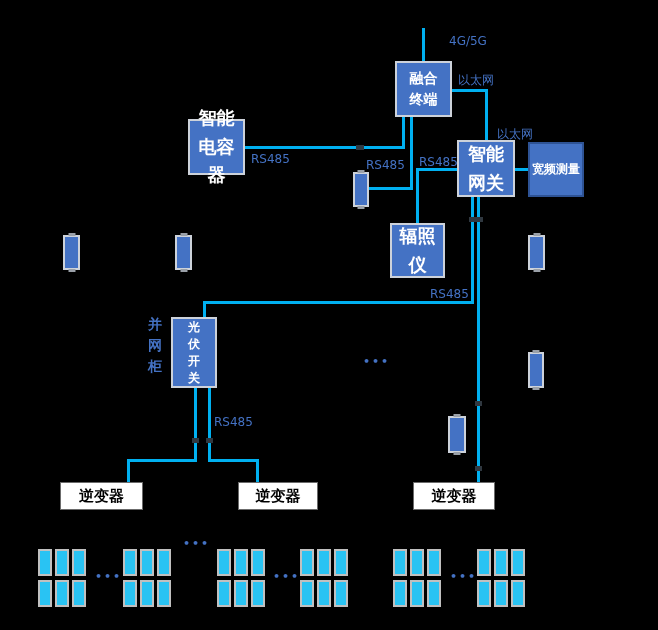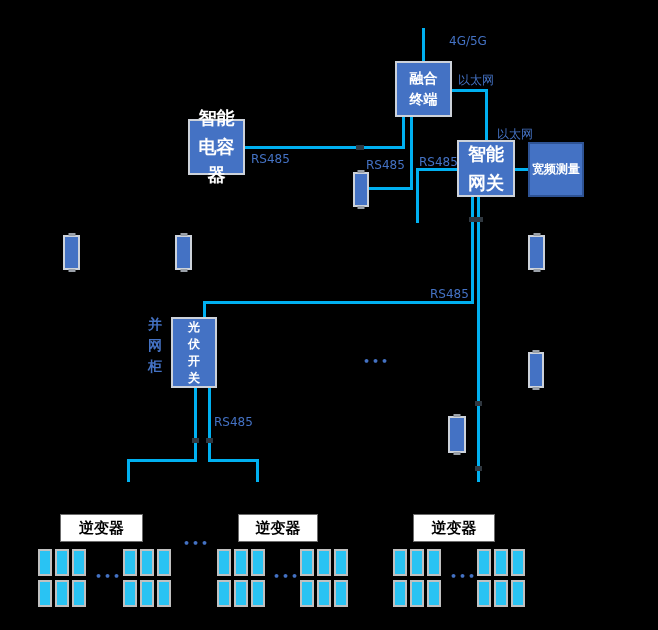--- a/index.html
+++ b/index.html
@@ -32,21 +32,21 @@
     width:7px;height:3px;background:var(--notch,#9AA0A8);
   }
   .srect::before{top:-4px;}
   .srect::after{bottom:-4px;}
   .inv{
     position:absolute;box-sizing:border-box;
     background:var(--inverter-fill,#fff);
     border:1px solid var(--inverter-border,#6b6b6b);
     color:var(--inverter-text,#000);
     display:flex;align-items:center;justify-content:center;
-    font-weight:bold;font-size:15px;margin-top:32px;
+    font-weight:bold;font-size:15px;
   }
   .lbl{
     position:absolute;color:var(--label-text,#4472C4);
     font-size:12px;white-space:nowrap;
   }
   .vlbl{
     position:absolute;color:var(--label-text,#4472C4);
     font-size:14px;font-weight:bold;line-height:21px;
     white-space:pre-line;text-align:center;width:18px;
   }
@@ -100,20 +100,21 @@
   <div class="joint" style="left:192px;top:438px;width:7px;height:5px;"></div>
   <div class="joint" style="left:206px;top:438px;width:7px;height:5px;"></div>
 
   <div class="node big" style="left:395px;top:61px;width:57px;height:56px;">融合
 终端</div>
   <div class="node" style="left:188px;top:119px;width:57px;height:56px;">智能
 电容器</div>
   <div class="node" style="left:457px;top:140px;width:58px;height:57px;">智能
 网关</div>
   <div class="node dark-border" style="left:528px;top:142px;width:56px;height:55px;font-size:12px;">宽频测量</div>
+  <div class="node" style="left:390px;top:223px;width:55px;height:55px;">辐照仪</div>
   <div class="node vert" style="left:171px;top:317px;width:46px;height:71px;">光
 伏
 开
 关</div>
 
   <div class="srect" style="left:63px;top:235px;width:17px;height:35px;"></div>
   <div class="srect" style="left:175px;top:235px;width:17px;height:35px;"></div>
   <div class="srect" style="left:353px;top:172px;width:16px;height:35px;"></div>
   <div class="srect" style="left:528px;top:235px;width:17px;height:35px;"></div>
   <div class="srect" style="left:528px;top:352px;width:16px;height:36px;"></div>

